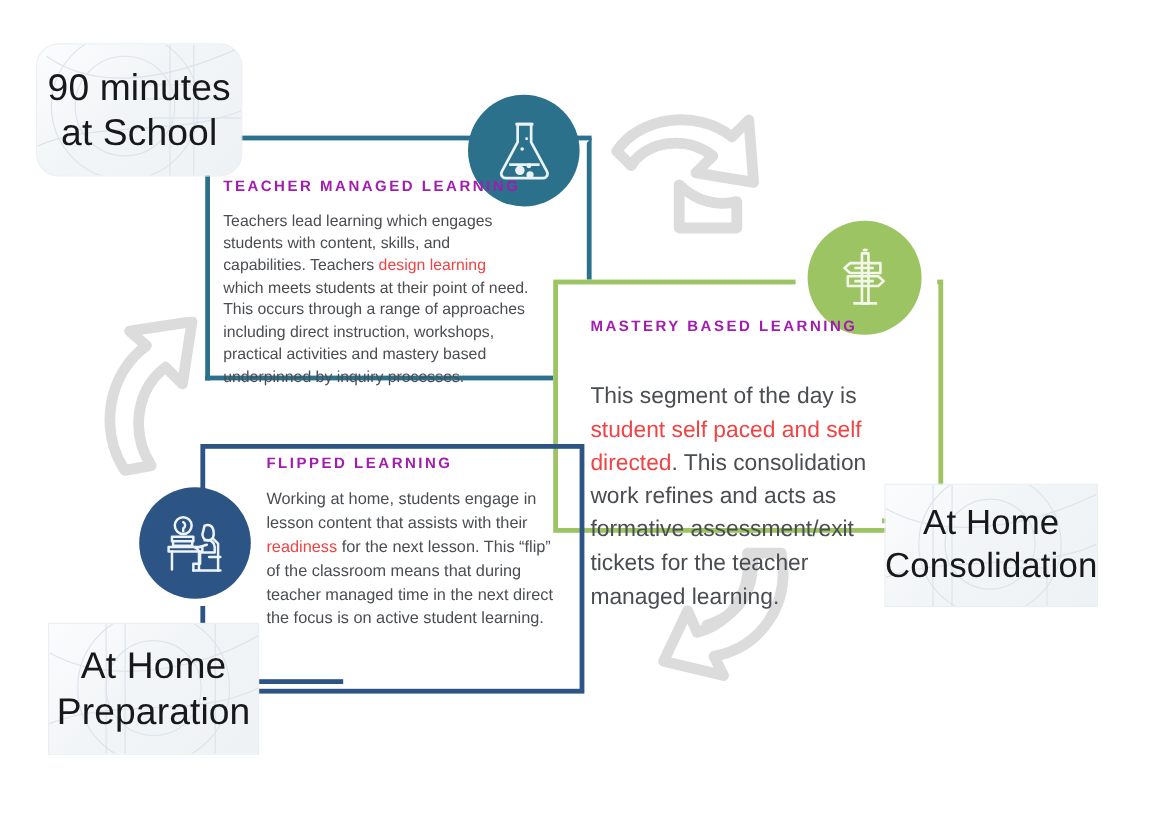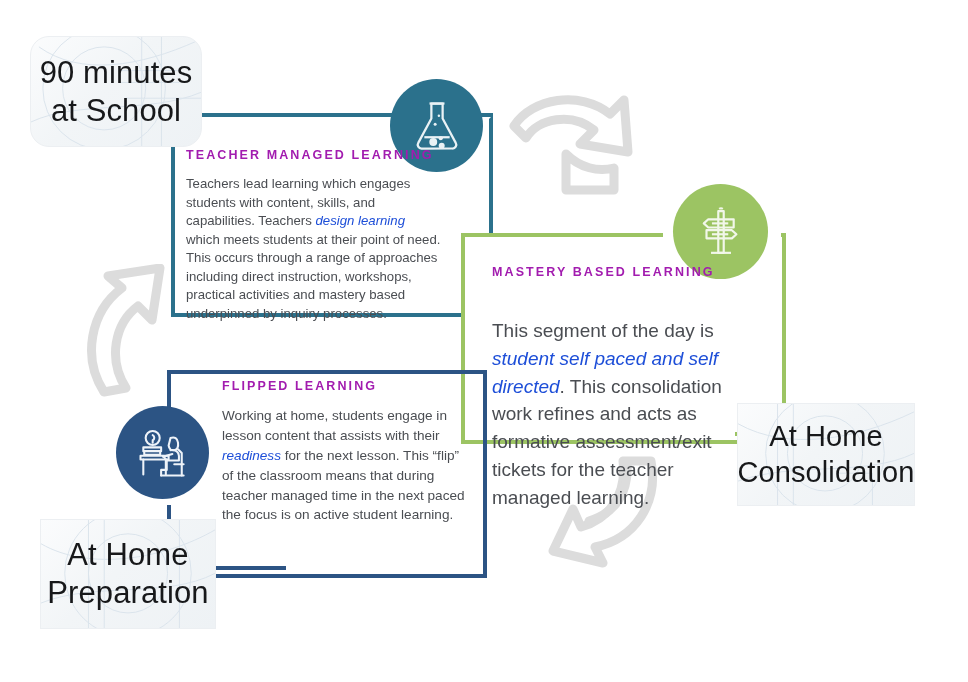--- a/index.html
+++ b/index.html
@@ -91,21 +91,21 @@
   
   .card{position:absolute;}
   .card h3{
     margin:0 0 11px 0; font-size:12.5px; font-weight:bold;
     letter-spacing:2.1px; color:#a21caf; line-height:1.45;
     text-transform:uppercase;
   }
   .card p{
     margin:0; font-size:13.2px; line-height:1.40; color:#4a4d52;
   }
-  .hl{color:#1d4ed8;font-style:italic;}
+  .hl{color:#ef4444;}
   .card-teacher{left:186px; top:146px; width:255px;}
   .card-mastery{left:492px; top:263px; width:262px;}
   .card-mastery p{font-size:19px;line-height:1.46;margin-top:36px;}
   .card-flipped{left:222px; top:377px; width:248px;}
   .card-flipped p{font-size:13.6px;line-height:1.46;}
 
   
   .arrow{position:absolute;}
   .a1{left:506px; top:82px; width:128px; height:120px;}
   .a2{left:531px; top:447px; width:142px; height:122px;}
@@ -257,16 +257,16 @@
     <p><span>Teachers lead learning which engages students with content, skills, and capabilities. Teachers </span><span class="hl">design learning</span><span> which meets students at their point of need. This occurs through a range of approaches including direct instruction, workshops, practical activities and mastery based underpinned by inquiry processes.</span></p>
   </div>
 
   <div class="card card-mastery">
     <h3>Mastery Based Learning</h3>
     <p><span>This segment of the day is </span><span class="hl">student self paced and self directed</span><span>. This consolidation work refines and acts as formative assessment/exit tickets for the teacher managed learning.</span></p>
   </div>
 
   <div class="card card-flipped">
     <h3>Flipped Learning</h3>
-    <p><span>Working at home, students engage in lesson content that assists with their </span><span class="hl">readiness</span><span> for the next lesson. This “flip” of the classroom means that during teacher managed time in the next paced the focus is on active student learning.</span></p>
+    <p><span>Working at home, students engage in lesson content that assists with their </span><span class="hl">readiness</span><span> for the next lesson. This “flip” of the classroom means that during teacher managed time in the next direct the focus is on active student learning.</span></p>
   </div>
 
 </div>
 
 </body></html>

